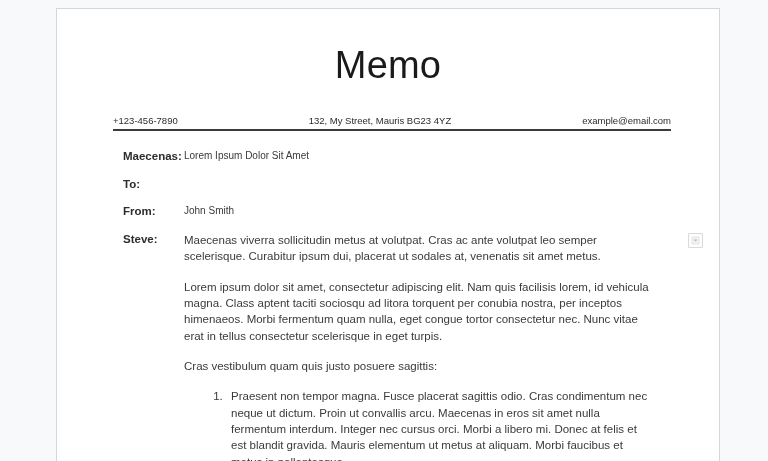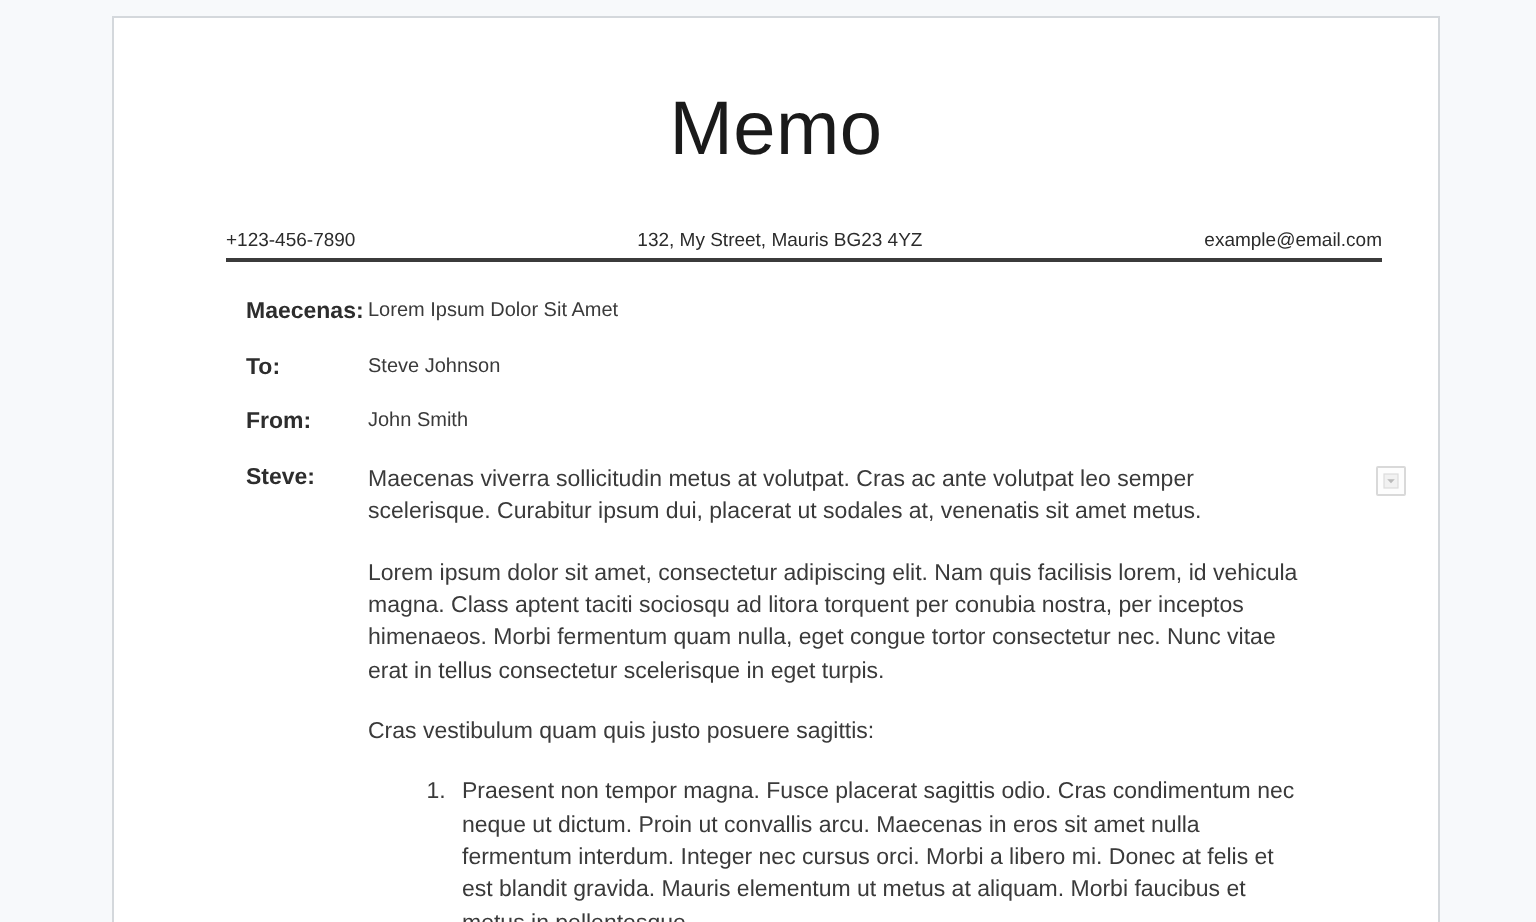--- a/index.html
+++ b/index.html
@@ -49,21 +49,21 @@
     color: #1a1a1a;
     letter-spacing: 0.2px;
     margin: 0;
     padding-top: 37px;
     line-height: 1.0;
     font-family: "Liberation Sans", sans-serif;
   }
 
   
   .contact-bar {
-    margin: 0 28px 0 56px;
+    margin: 0 48px 0 56px;
     padding-top: 31px;
     border-bottom: 2px solid #3b3b3b;
     display: flex;
     align-items: flex-end;
     justify-content: space-between;
     padding-bottom: 2px;
   }
   .contact-item {
     font-size: 9.5px;
     color: #2b2b2b;
@@ -173,21 +173,20 @@
       <div class="fields">
 
         <div class="field-row">
           <div class="field-label">Maecenas:</div>
           <div class="field-value">Lorem Ipsum Dolor Sit Amet</div>
         </div>
 
 
         <div class="field-row">
           <div class="field-label">To:</div>
-          <div class="field-value">Steve Johnson</div>
         </div>
 
         <div class="field-row">
           <div class="field-label">From:</div>
           <div class="field-value">John Smith</div>
         </div>
 
         <div class="field-row memo-row">
           <div class="field-label">Steve:</div>
 

